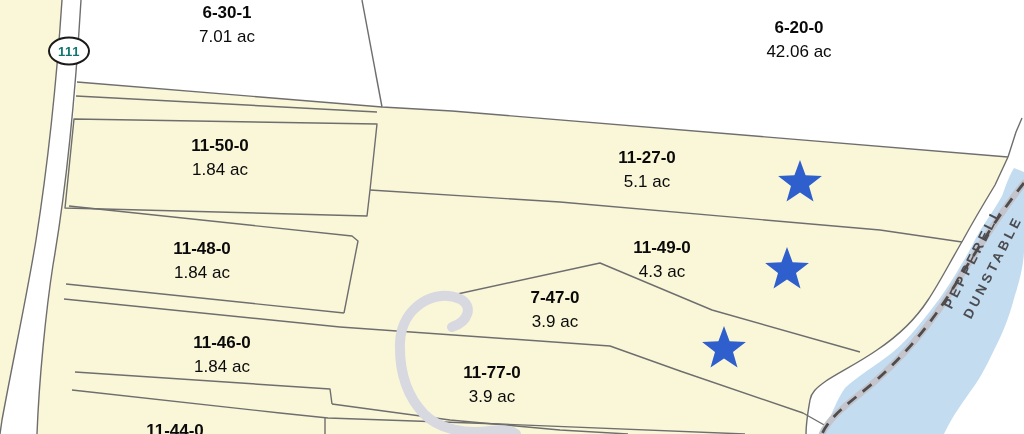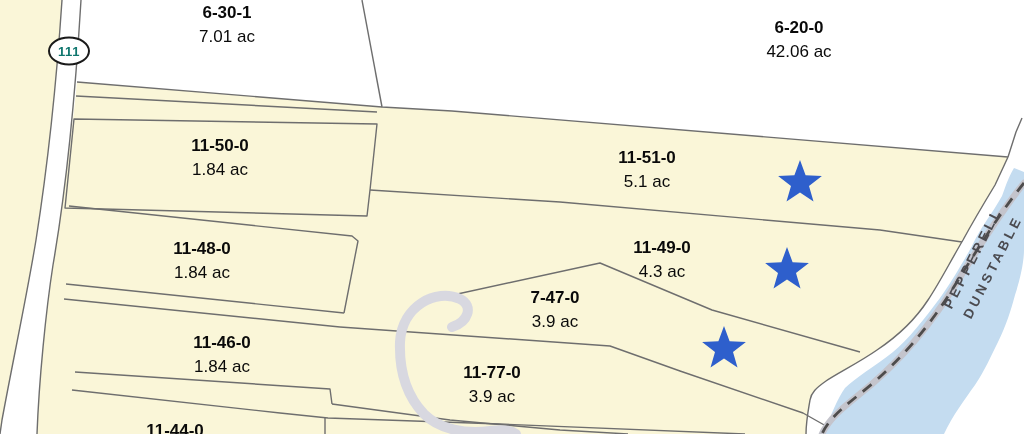--- a/index.html
+++ b/index.html
@@ -114,21 +114,21 @@
   </div>
   <div class="parcel-label" style="left:751px;top:16px;margin-left:48px;">
     <span class="parcel-id">6-20-0</span>
     <span class="parcel-ac">42.06 ac</span>
   </div>
   <div class="parcel-label" style="left:220px;top:134px;">
     <span class="parcel-id">11-50-0</span>
     <span class="parcel-ac">1.84 ac</span>
   </div>
   <div class="parcel-label" style="left:647px;top:146px;">
-    <span class="parcel-id">11-51-0</span>
+    <span class="parcel-id">11-27-0</span>
     <span class="parcel-ac">5.1 ac</span>
   </div>
   <div class="parcel-label" style="left:202px;top:237px;text-align:center;">
     <span class="parcel-id">11-48-0</span>
     <span class="parcel-ac">1.84 ac</span>
   </div>
   <div class="parcel-label" style="left:662px;top:236px;">
     <span class="parcel-id">11-49-0</span>
     <span class="parcel-ac">4.3 ac</span>
   </div>

